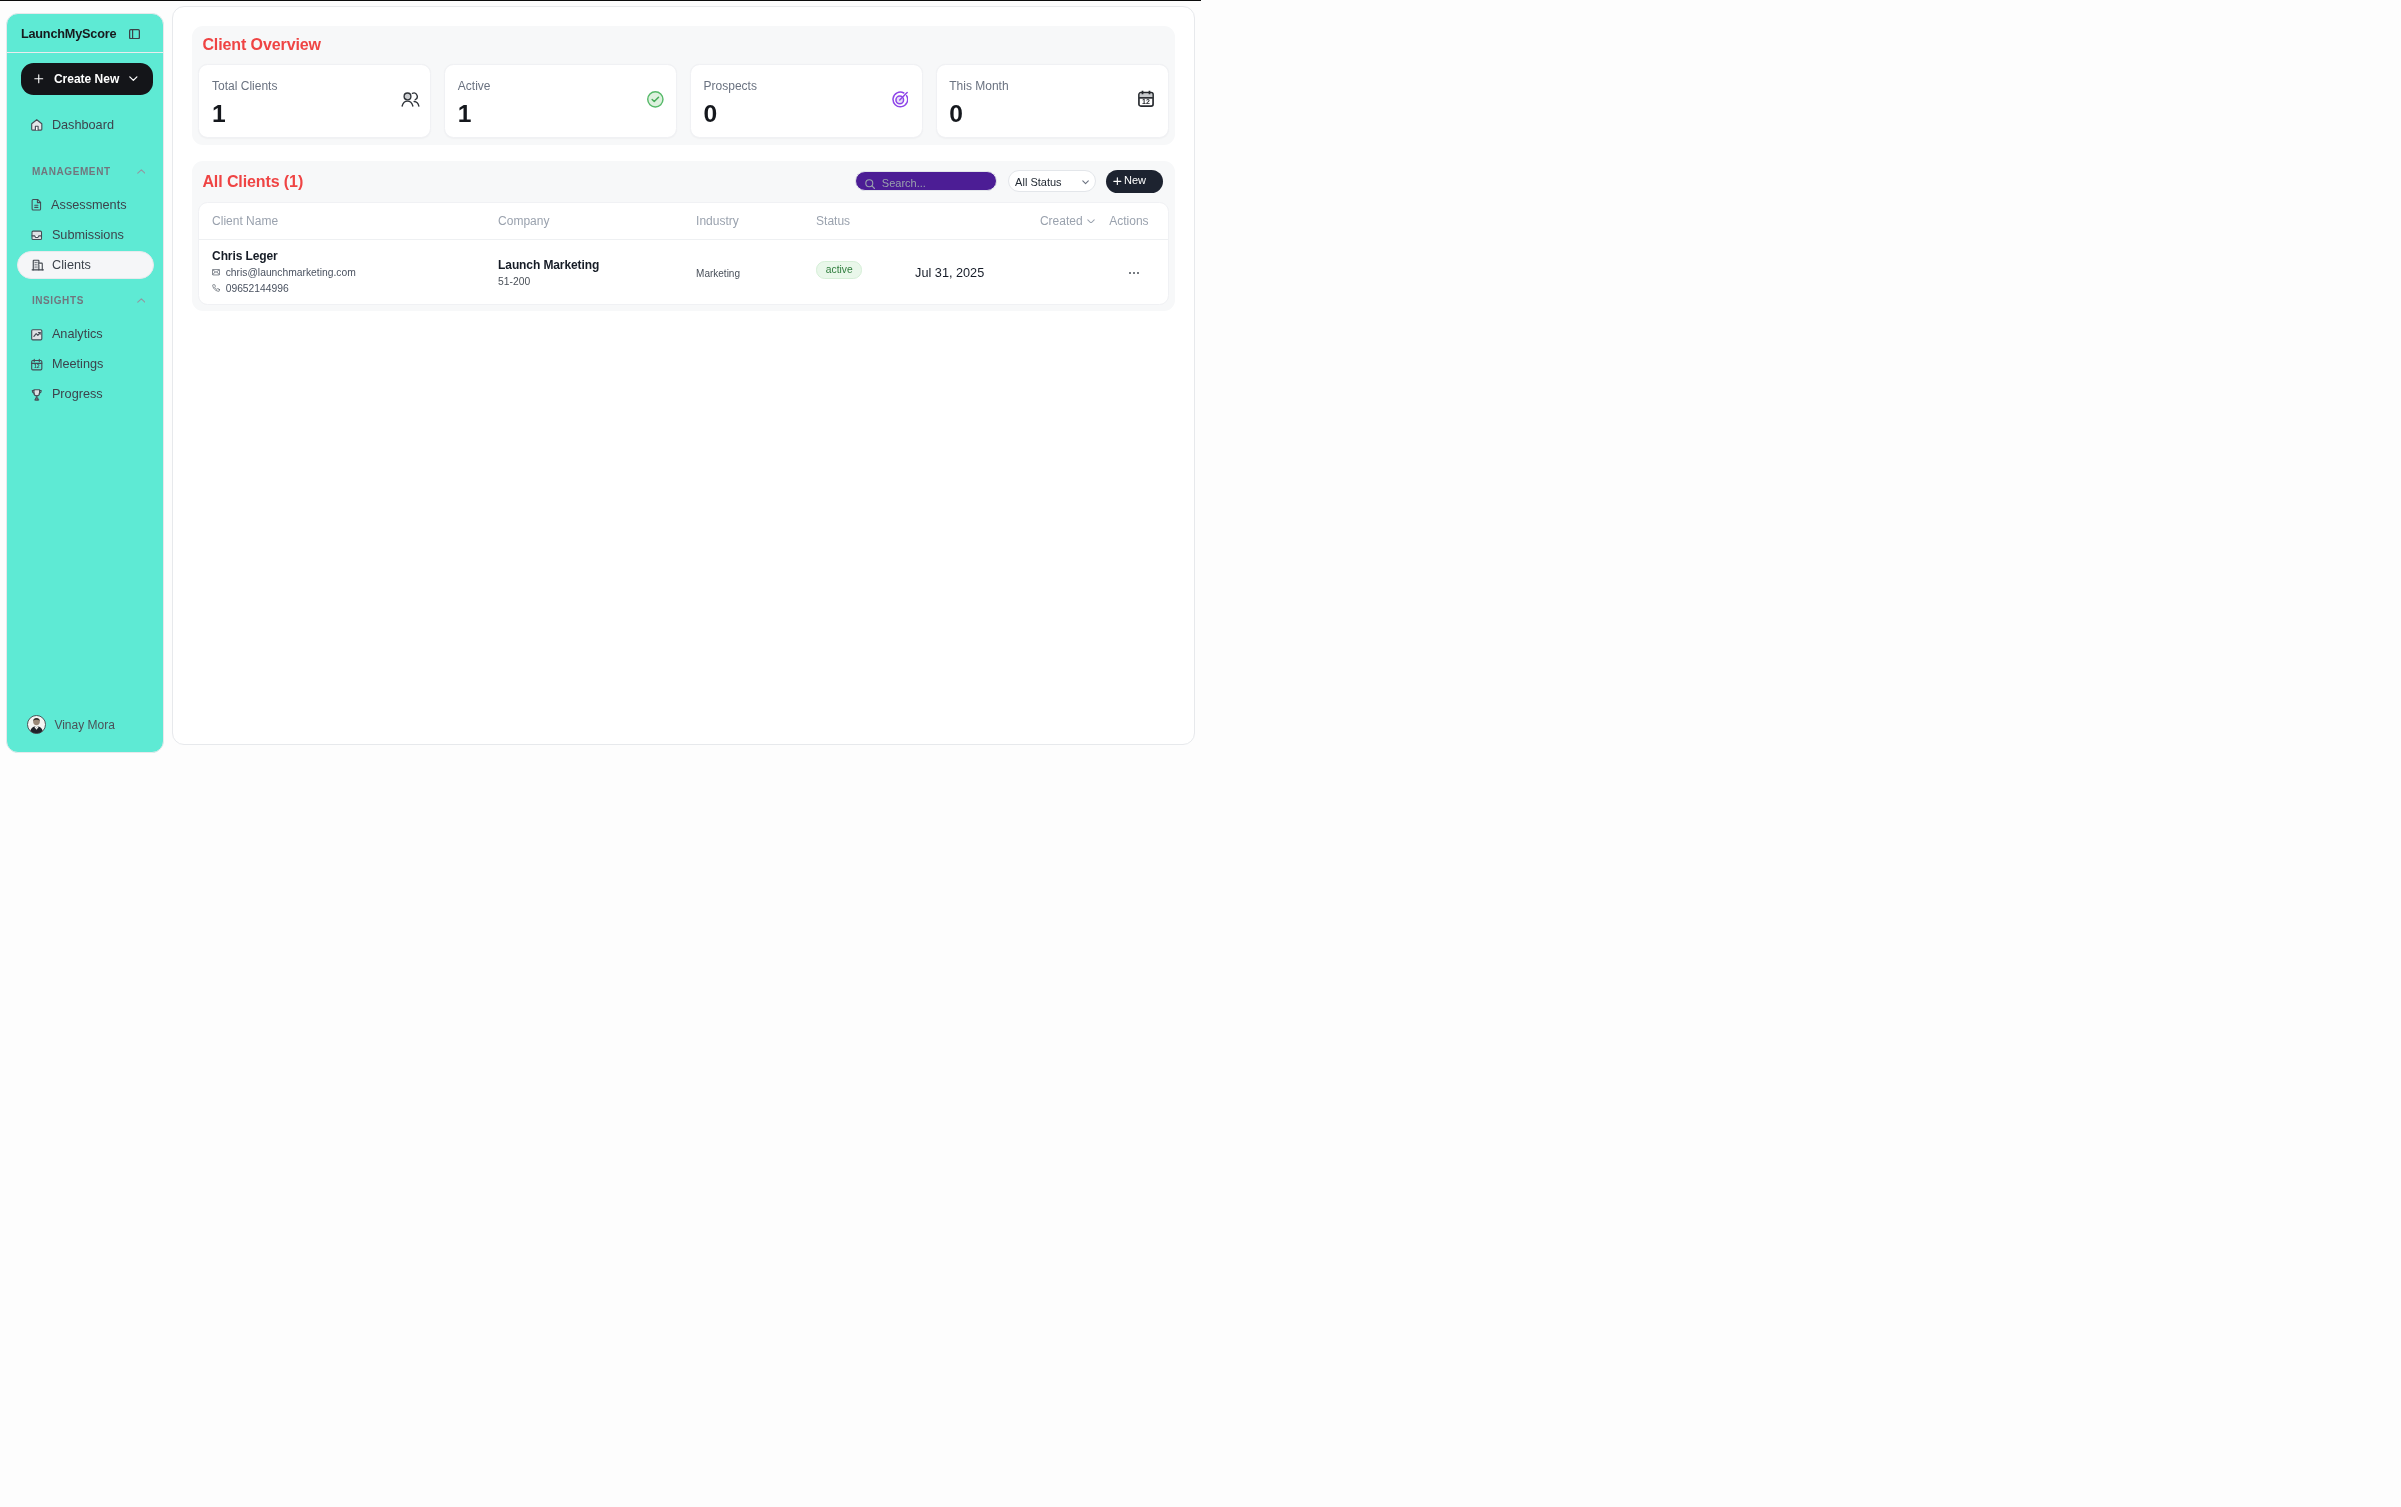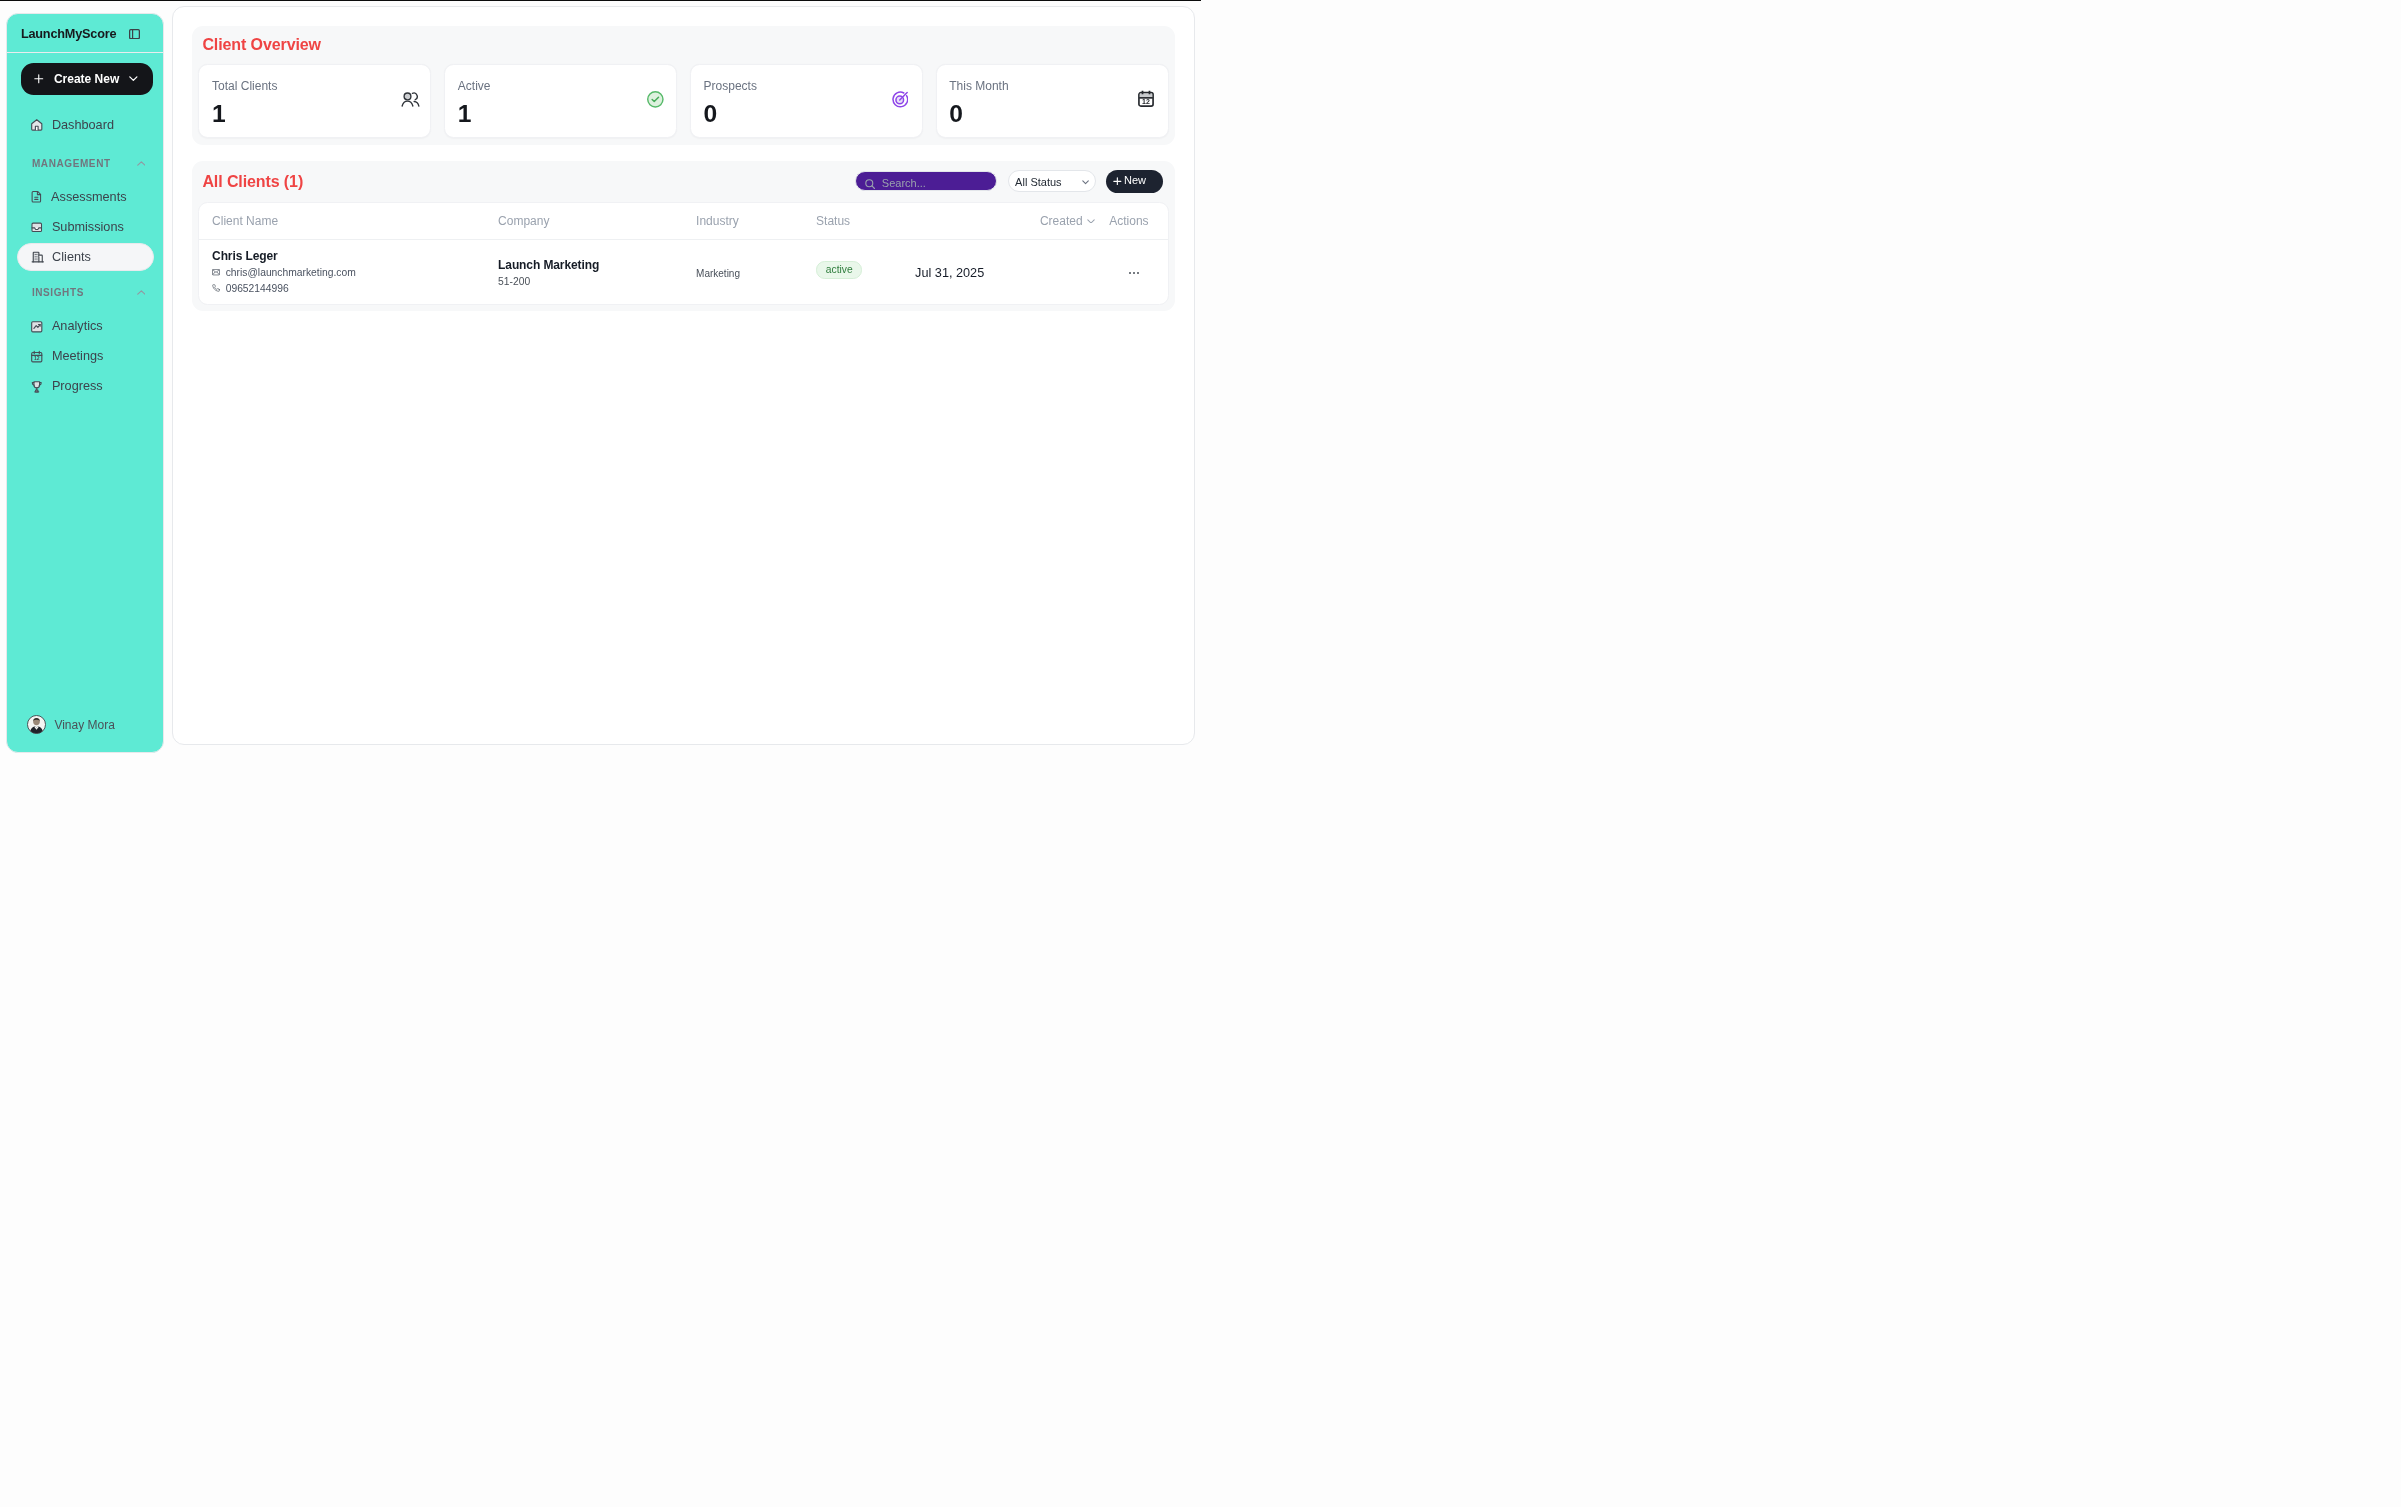--- a/index.html
+++ b/index.html
@@ -102,21 +102,21 @@
 
   <div class="nav">
     <div class="nav-item mt-dash">
       <svg width="13.5" height="13.5" viewBox="0 0 24 24" fill="none" stroke="#454c55" stroke-width="2" stroke-linejoin="round">
         <path d="M3 10.2 12 3l9 7.2V20a1.6 1.6 0 0 1-1.6 1.6H4.6A1.6 1.6 0 0 1 3 20Z" fill="#e3e5e8"></path>
         <path d="M9.6 21.6v-7h4.8v7" fill="#fff"></path>
       </svg>
       <span class="txt">Dashboard</span>
     </div>
 
-    <div class="nav-label" style="margin-top:18px;">
+    <div class="nav-label" style="margin-top:26px;">
       <span>MANAGEMENT</span>
       <svg width="8.7" height="4.8" viewBox="0 0 11 6">
           <path d="M1 5.2 5.5 1 10 5.2" stroke="#9298a1" stroke-width="1.5" fill="none" stroke-linecap="round" stroke-linejoin="round"></path>
         </svg>
     </div>
 
     <div class="nav-item" style="margin-top:13.5px;">
       <svg width="12.7" height="13.5" viewBox="0 0 24 24" fill="none" stroke="#454c55" stroke-width="2" stroke-linecap="round" stroke-linejoin="round">
         <path d="M14.5 2H6a2 2 0 0 0-2 2v16a2 2 0 0 0 2 2h12a2 2 0 0 0 2-2V7.5Z"></path>
         <path d="M14 2v6h6"></path>

